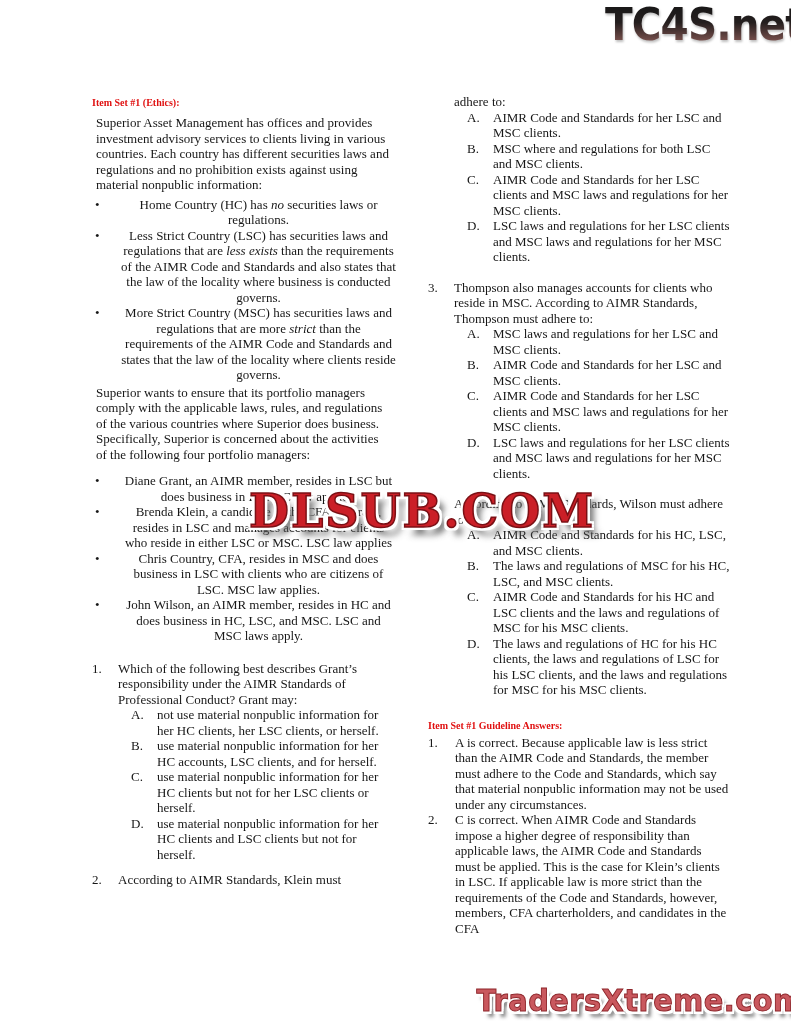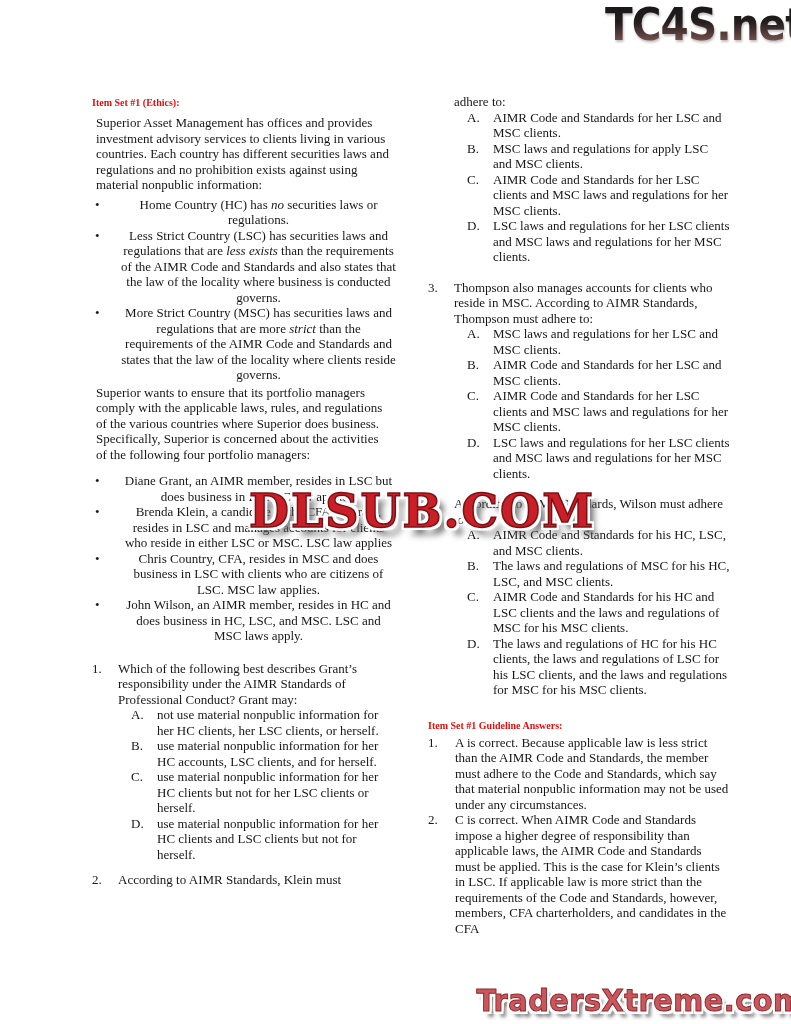--- a/index.html
+++ b/index.html
@@ -136,21 +136,21 @@
       <div class="q">
         <div class="q-num"></div>
         <div class="q-body">
           <div class="q-stem"><span>adhere to:</span></div>
           <div class="opt">
             <div class="opt-label">A.</div>
             <div class="opt-text">AIMR Code and Standards for her LSC and MSC clients.</div>
           </div>
           <div class="opt">
             <div class="opt-label">B.</div>
-            <div class="opt-text">MSC laws and regulations for apply LSC and MSC clients.</div>
+            <div class="opt-text">MSC where and regulations for both LSC and MSC clients.</div>
           </div>
           <div class="opt">
             <div class="opt-label">C.</div>
             <div class="opt-text">AIMR Code and Standards for her LSC clients and MSC laws and regulations for her MSC clients.</div>
           </div>
           <div class="opt">
             <div class="opt-label">D.</div>
             <div class="opt-text">LSC laws and regulations for her LSC clients and MSC laws and regulations for her MSC clients.</div>
           </div>
         </div>

